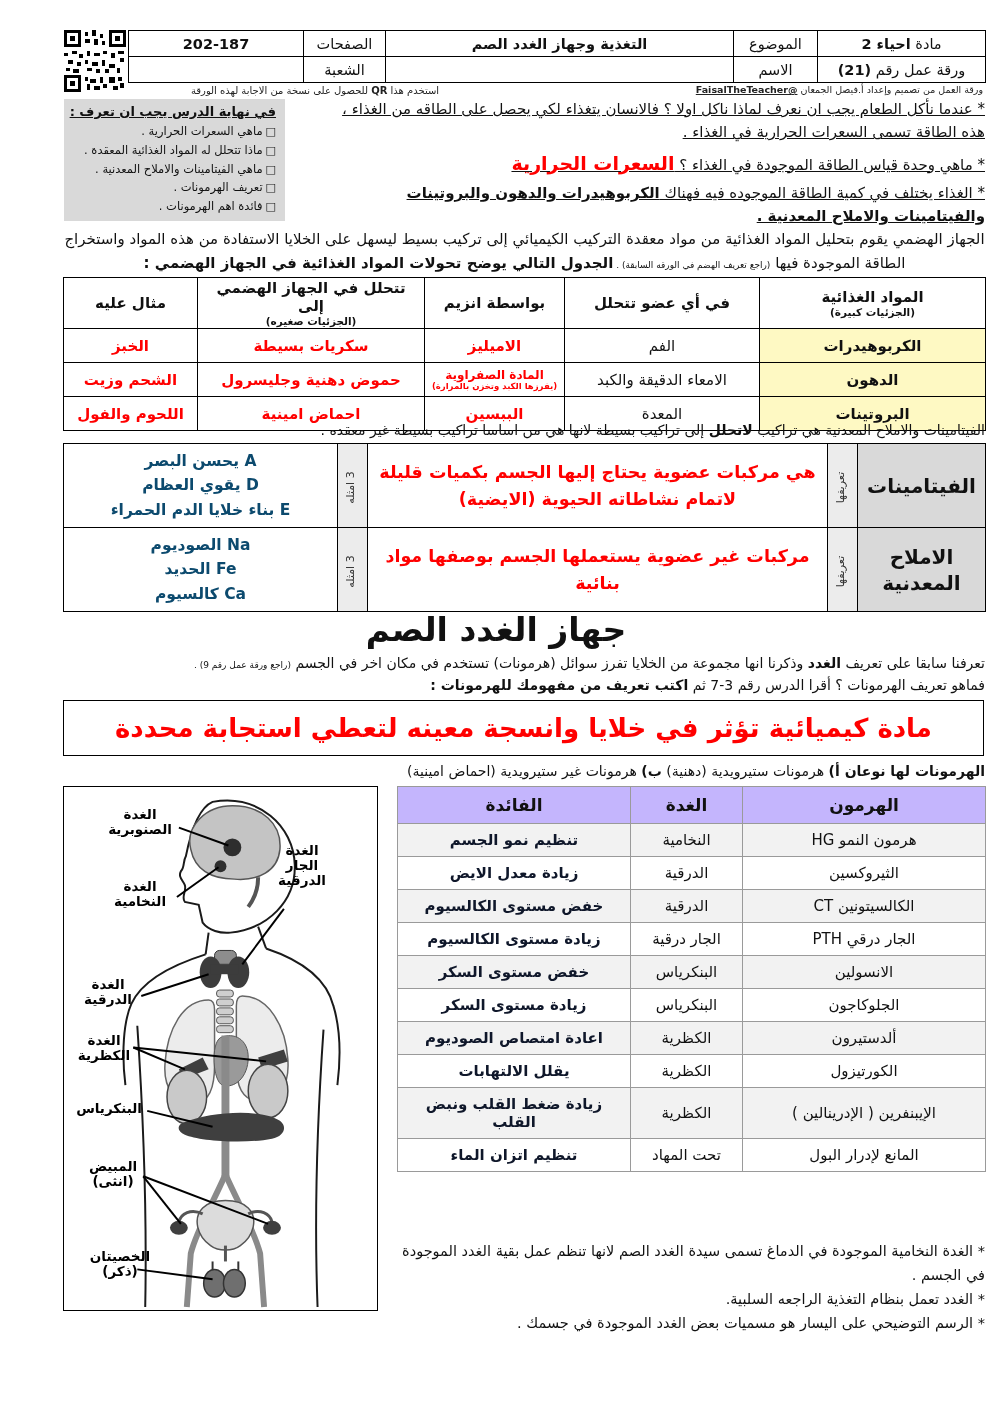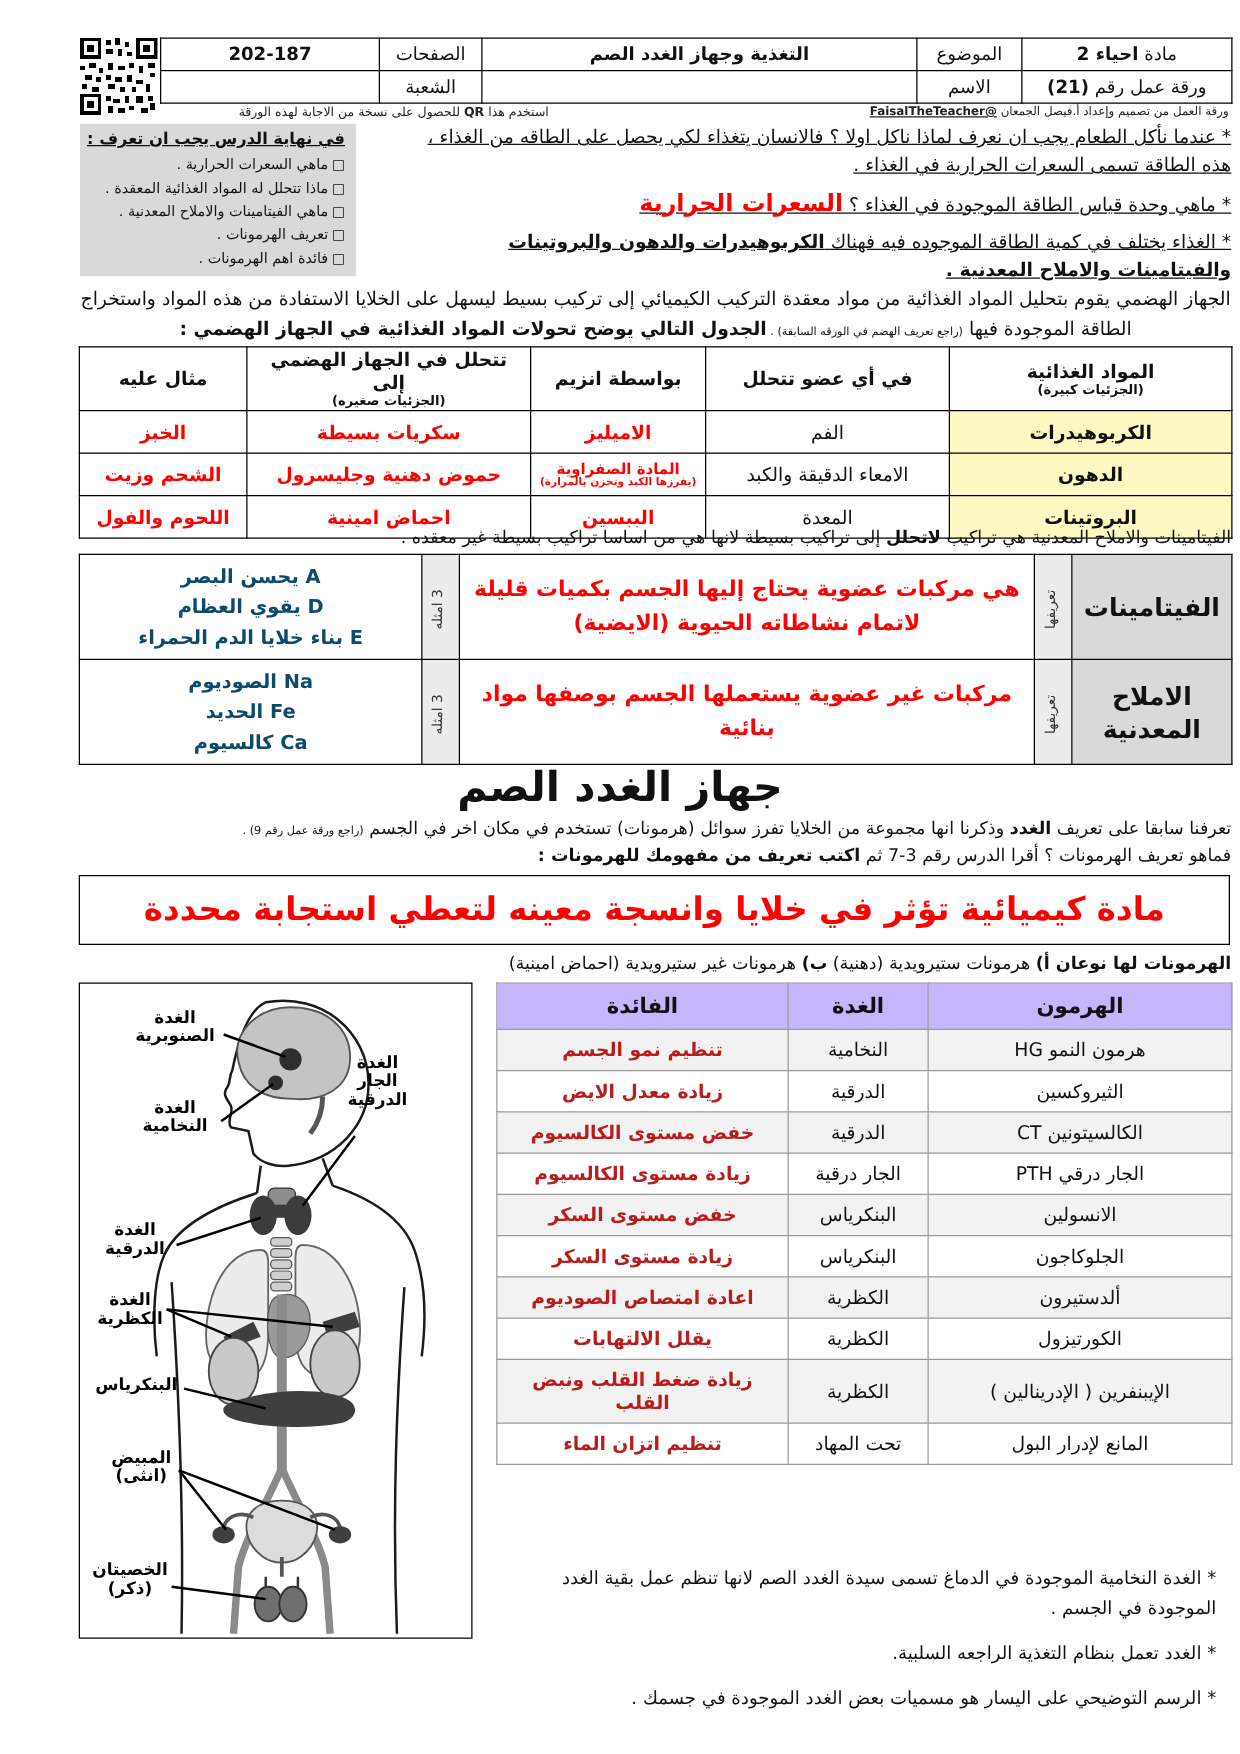--- a/index.html
+++ b/index.html
@@ -59,30 +59,30 @@
   .endo-p .tiny{font-size:9px;}
   .defbox{width:919px;height:54px;border:1.6px solid #000;display:flex;align-items:center;justify-content:center;}
   .defbox .deftext{color:#ff0000;font-weight:bold;font-size:26px;}
   .types{font-size:14px;text-align:right;width:978px;}
 
   
   table.hormones{border-collapse:collapse;table-layout:fixed;width:588px;}
   table.hormones th,table.hormones td{border:1px solid #9a9a9a;text-align:center;vertical-align:middle;padding:7px 4px;}
   table.hormones th{background:#c4b5fd;font-size:17px;font-weight:bold;height:22px;}
   table.hormones td{font-size:15px;}
-  td.h-benefit{color:#b91c1c;font-weight:bold;}
+  td.h-benefit{color:#0f172a;font-weight:bold;}
   tr.alt td{background:#f2f2f2;}
 
   
   .diagram{width:313px;height:523px;border:1.6px solid #000;background:#fff;}
   .dlabel{position:absolute;font-weight:bold;font-size:13.5px;line-height:1.12;text-align:center;color:#000;}
 
   
   .notes{width:588px;font-size:14.5px;line-height:1.65;text-align:right;}
-  .notes p{margin:12px;}
+  .notes p{margin:0;}
 </style>
 </head>
 <body>
 
 <div id="page">
 
   <div class="abs" style="left:64px;top:30px;width:62px;height:62px;">
     <svg viewBox="0 0 33 33" width="62" height="62" shape-rendering="crispEdges">
       <rect width="33" height="33" fill="#fff"></rect>
       <g fill="#000">
@@ -453,21 +453,21 @@
       <div>الغدة</div>
         <div>الكظرية</div>
     </div>
     <div class="dlabel" style="left:2px;top:314px;width:86px;">
       <div>البنكرياس</div>
     </div>
     <div class="dlabel" style="left:14px;top:372px;width:70px;">
       <div>المبيض</div>
         <div>(انثى)</div>
     </div>
-    <div class="dlabel" style="left:2px;top:462px;width:76px;">
+    <div class="dlabel" style="left:18px;top:462px;width:76px;">
       <div>الخصيتان</div>
         <div>(ذكر)</div>
     </div>
   </div>
 
   <div class="abs notes" style="left:397px;top:1240px;">
       <p>* الغدة النخامية الموجودة في الدماغ تسمى سيدة الغدد الصم لانها تنظم عمل بقية الغدد الموجودة في الجسم .</p>
       <p>* الغدد تعمل بنظام التغذية الراجعه السلبية.</p>
       <p>* الرسم التوضيحي على اليسار هو مسميات بعض الغدد الموجودة في جسمك .</p>
     </div>

